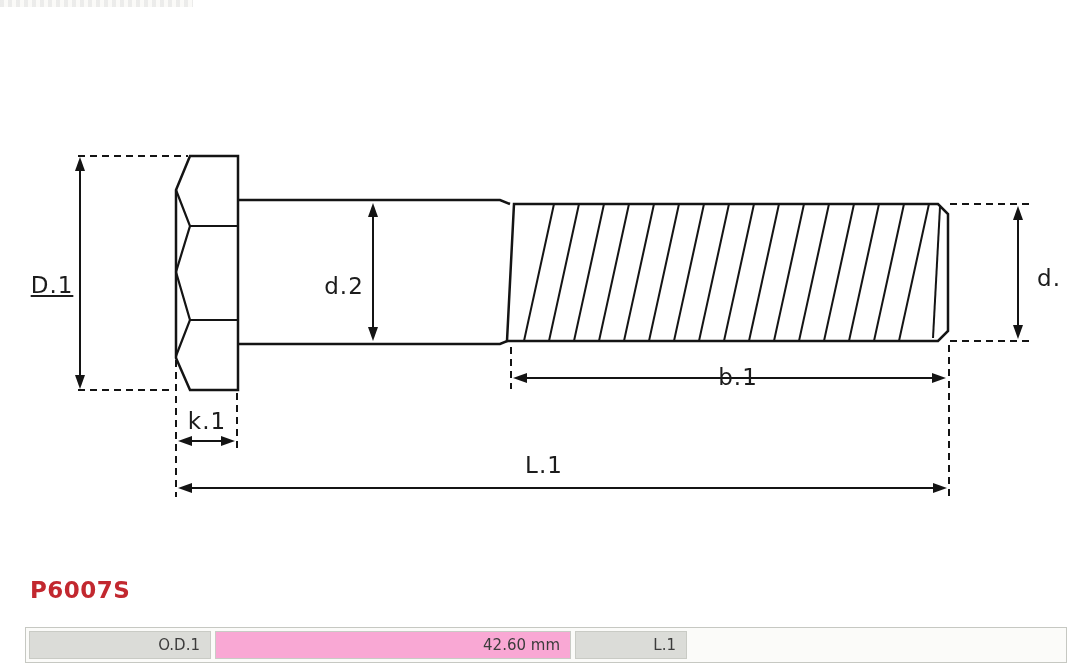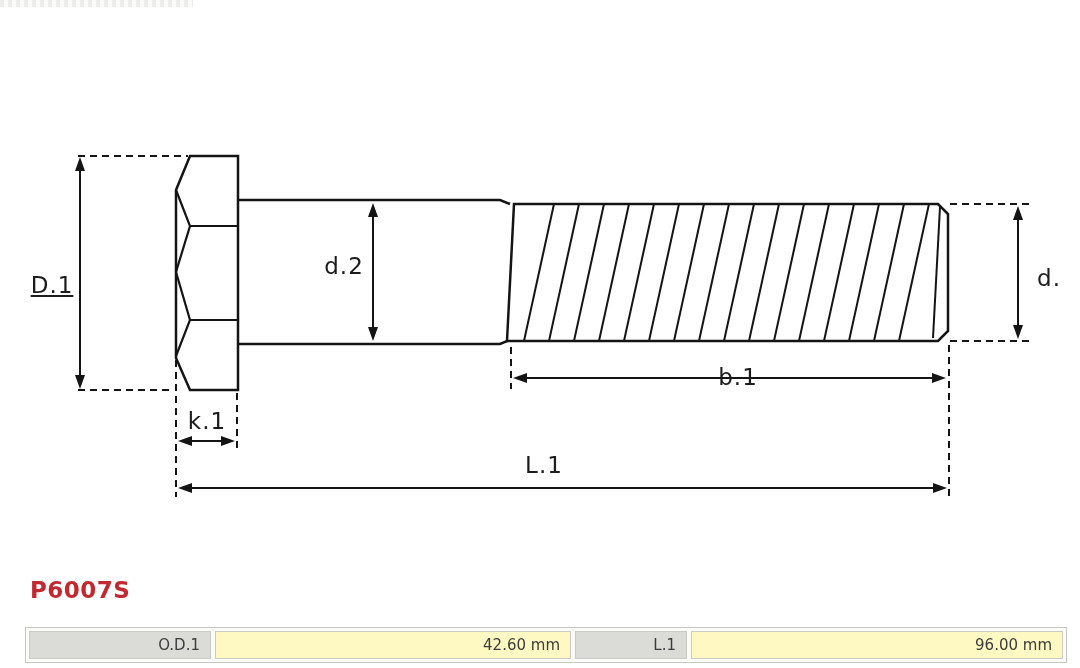--- a/index.html
+++ b/index.html
@@ -36,21 +36,21 @@
   .spec-cell{
     box-sizing:border-box;
     border:1px solid #c9cbc5;
     font-size:15px;color:#3c3c3c;
     text-align:right;
     padding:0 10px;
     display:flex;align-items:center;justify-content:flex-end;
     white-space:nowrap;
   }
   .spec-cell.header{background:#dbdcd8;}
-  .spec-cell.value{background:#fef9c3;}
+  .spec-cell.value{background:#f9a8d4;}
   .w-name1{width:182px;}
   .w-val1{width:356px;}
   .w-name2{width:112px;}
   .w-val2{flex:1;}
 </style>
 </head>
 <body>
 
 <div class="watermark-strip"></div>
 
@@ -125,26 +125,25 @@
       <polygon points="235,441 221,436 221,446" fill="#141414" stroke="none"></polygon>
 
       <path d="M189,488 H936"></path>
       <polygon points="178,488 192,483 192,493" fill="#141414" stroke="none"></polygon>
       <polygon points="947,488 933,483 933,493" fill="#141414" stroke="none"></polygon>
     </g>
   </g>
 </svg>
 
 <div class="dim-label" style="left:28px;top:271px;width:48px;text-decoration:underline;">D.1</div>
-<div class="dim-label" style="left:318px;top:252px;width:52px;">d.2</div>
+<div class="dim-label" style="left:318px;top:272px;width:52px;">d.2</div>
 <div class="dim-label" style="left:1028px;top:264px;width:42px;">d.</div>
 <div class="dim-label" style="left:710px;top:350px;width:56px;margin-top:13px;">b.1</div>
 <div class="dim-label" style="left:182px;top:407px;width:50px;">k.1</div>
 <div class="dim-label" style="left:518px;top:451px;width:52px;">L.1</div>
 
 <div class="part-number">P6007S</div>
 
 <div class="spec-table">
   <div class="spec-cell header w-name1">O.D.1</div>
   <div class="spec-cell value w-val1">42.60 mm</div>
   <div class="spec-cell header w-name2">L.1</div>
-  <div class="spec-cell value w-val2">96.00 mm</div>
 </div>
 
 </body></html>

